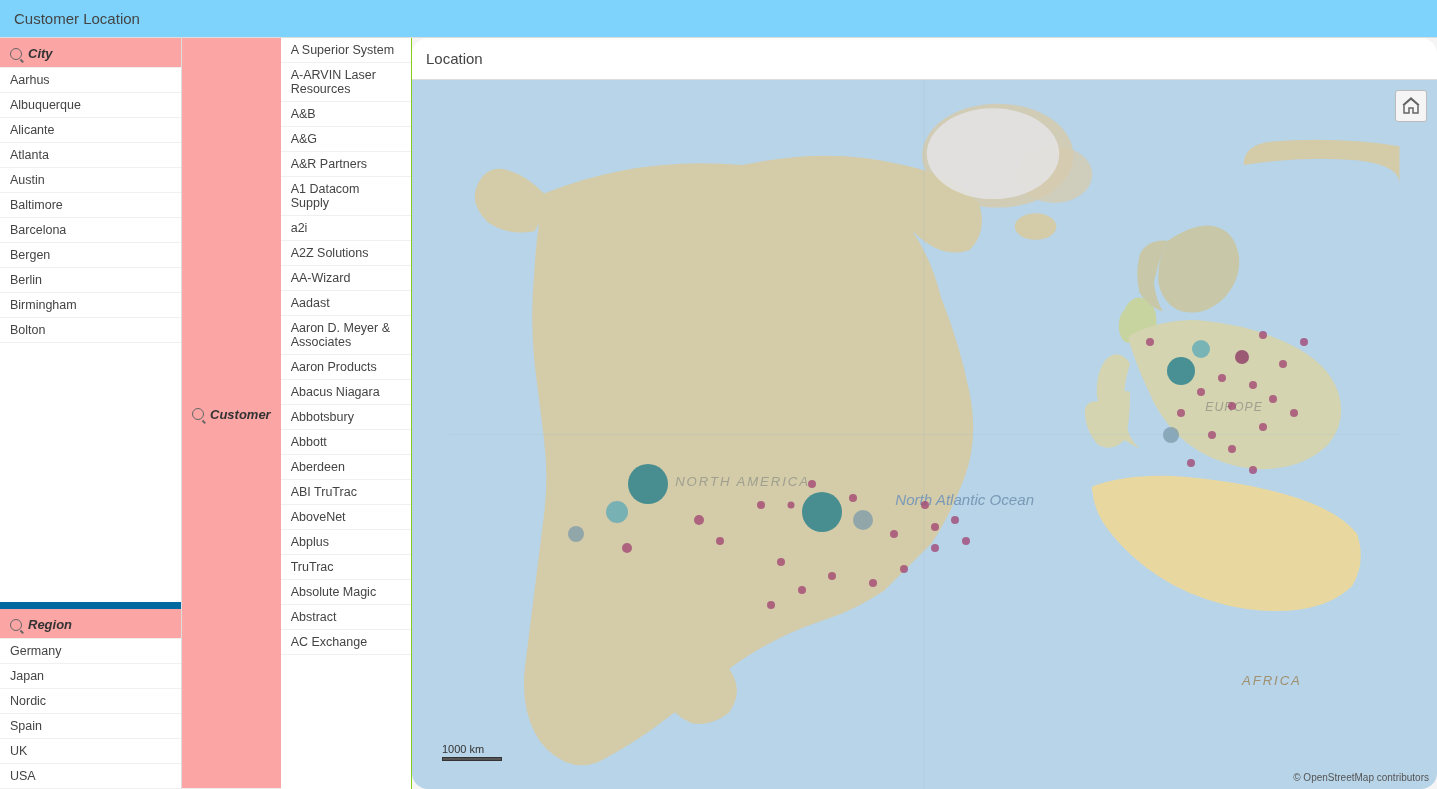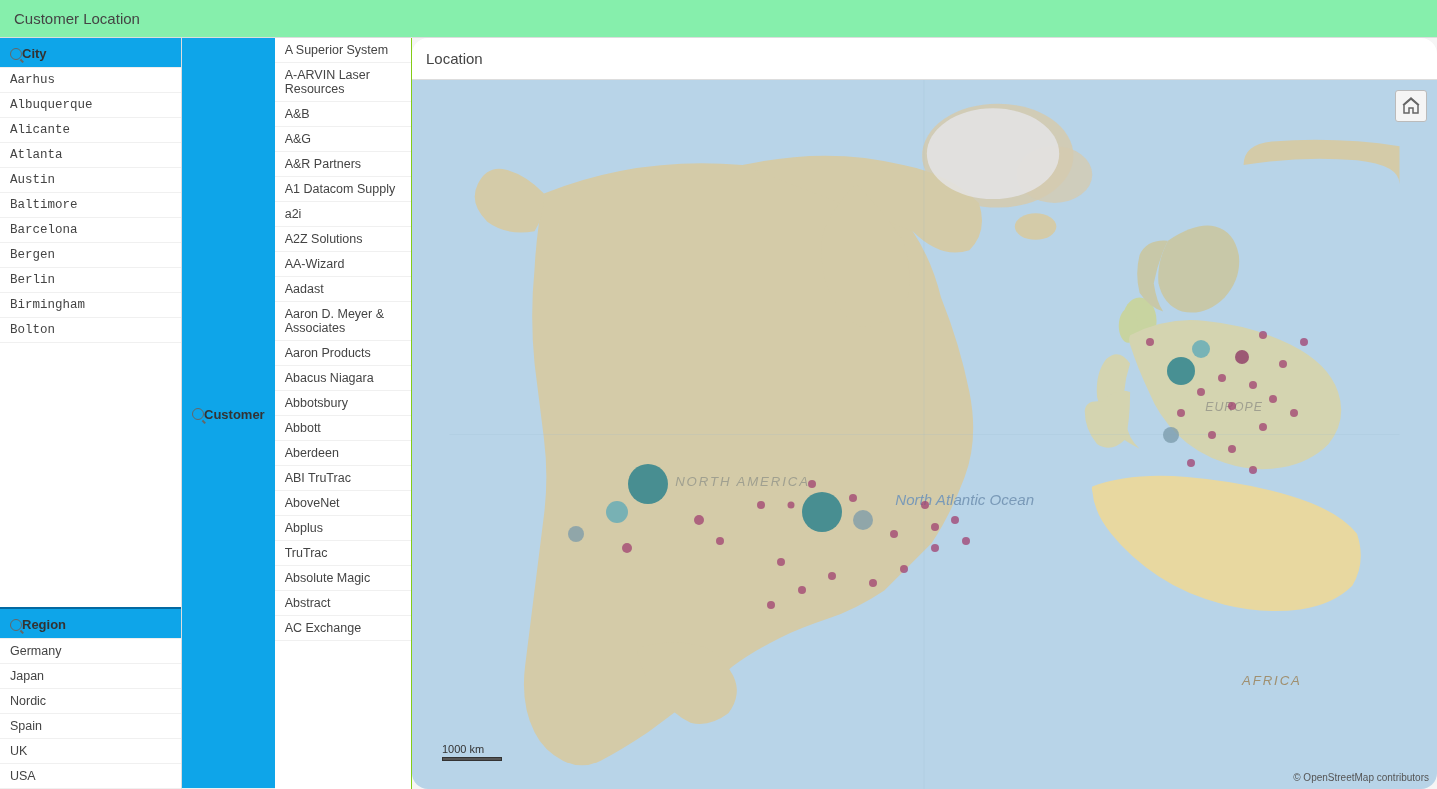--- a/index.html
+++ b/index.html
@@ -1,19 +1,19 @@
 <!DOCTYPE html>
 <html><head>
   <meta charset="utf-8">
   <style>
     * { box-sizing: border-box; margin: 0; padding: 0; }
     body { font-family: Arial, sans-serif; font-size: 13px; background: #f5f5f5; overflow: hidden; width: 1437px; height: 789px; }
 
     .app-header {
-      background: #86efac;
+      background: #7dd3fc;
       padding: 8px 14px;
       border-bottom: 1px solid #ddd;
       height: 38px;
       display: flex;
       align-items: center;
     }
     .app-header-title {
       font-size: 15px;
       color: #444;
       font-weight: normal;
@@ -30,26 +30,28 @@
       background: #fff;
       border-right: 1px solid #ddd;
       display: flex;
       flex-direction: column;
       overflow: hidden;
     }
 
     .section-header {
       display: flex;
       align-items: center;
+      gap: 6px;
       padding: 8px 10px 6px;
       font-weight: bold;
       font-size: 13px;
       color: #333;
       border-bottom: 1px solid #eee;
-      background: #0ea5e9;
+      background: #fca5a5;
+      font-style: italic;
     }
     .search-icon-small {
       display: inline-block;
       width: 12px;
       height: 12px;
       border: 1.5px solid #666;
       border-radius: 50%;
       position: relative;
       flex-shrink: 0;
     }
@@ -60,22 +62,21 @@
       height: 1.5px;
       background: #666;
       bottom: -3px;
       right: -3px;
       transform: rotate(45deg);
     }
 
     .city-list-container {
       overflow-y: auto;
       flex: 1;
-      border-bottom: 2px solid #0369a1;
-      font-family: Liberation Mono, monospace;
+      border-bottom: 7px solid #0369a1;
     }
     .city-list-container::-webkit-scrollbar { width: 8px; }
     .city-list-container::-webkit-scrollbar-thumb { background: #ccc; border-radius: 4px; }
 
     .list-item {
       padding: 5px 10px;
       border-bottom: 1px solid #f0f0f0;
       color: #444;
       cursor: pointer;
       font-size: 12.5px;

